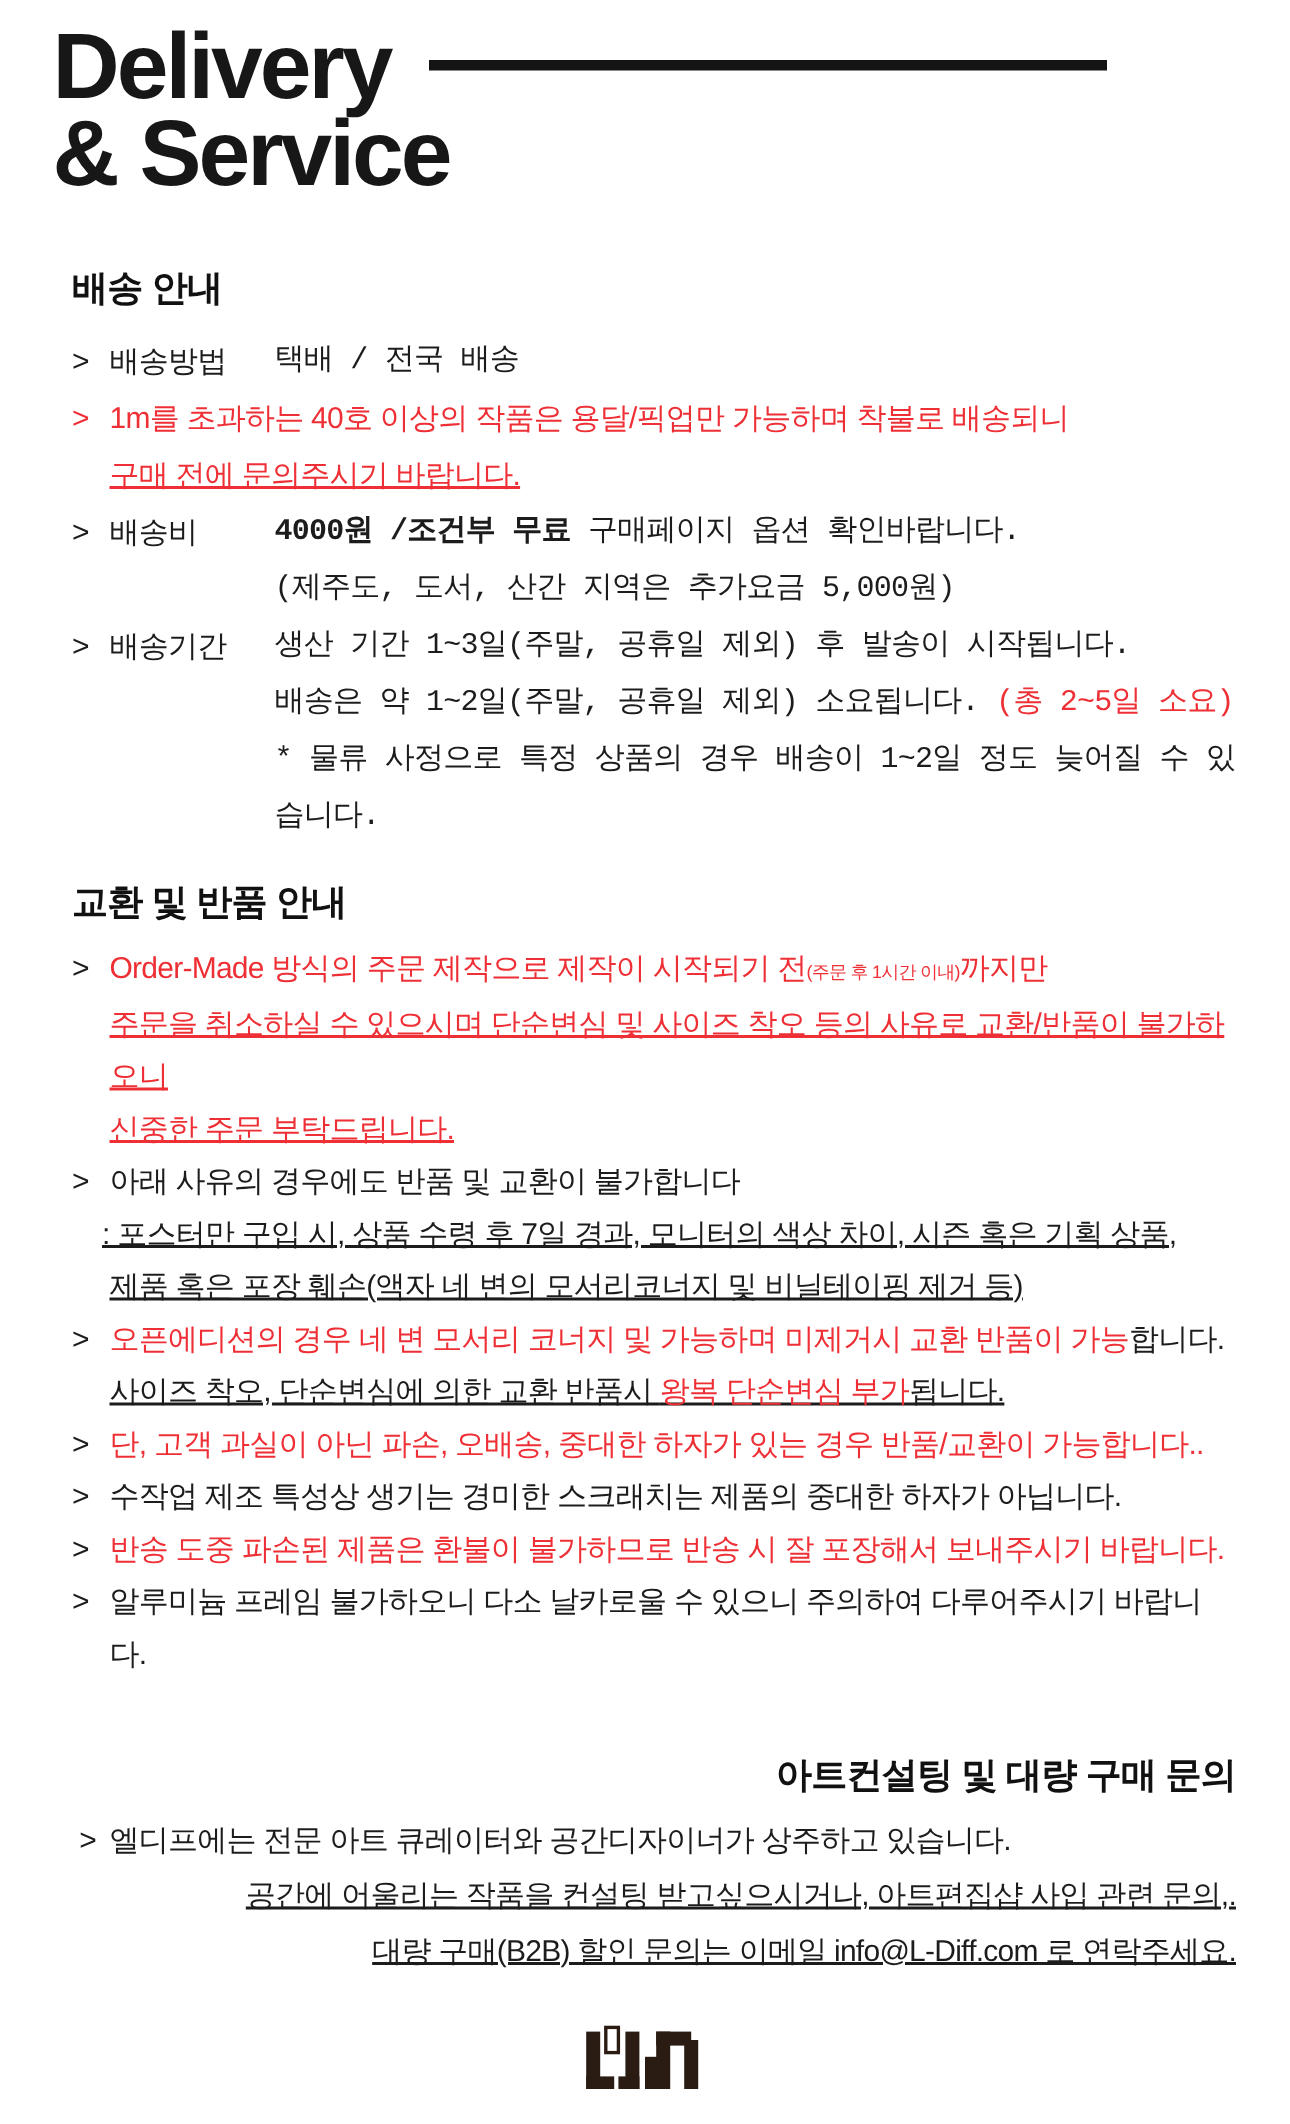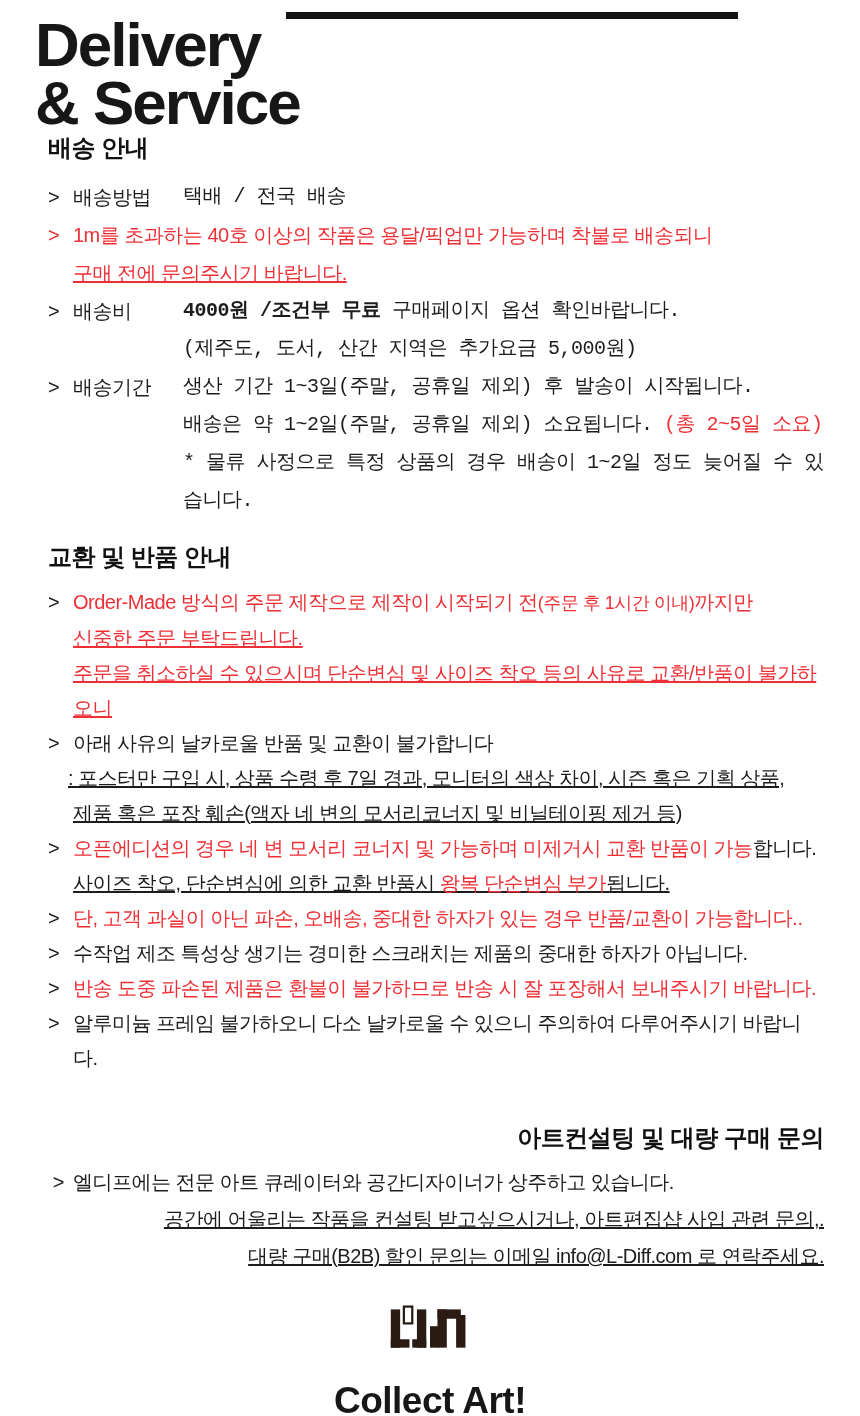--- a/index.html
+++ b/index.html
@@ -8,21 +8,21 @@
     width: 860px;
     height: 1416px;
     background: #ffffff;
     font-family: "Liberation Sans", "DejaVu Sans", sans-serif;
     color: #1c1c1c;
     overflow: hidden;
   }
 
   
   .title-block { margin: 16px 0 0 35px; }
-  .title-row1 { display: flex; }
+  .title-row1 { display: flex; align-items: center; }
   .title-text {
     font-size: 62px;
     font-weight: 700;
     line-height: 58px;
     letter-spacing: -2px;
     color: #171717;
   }
   .title-rule {
     width: 452px;
     height: 7px;
@@ -34,21 +34,21 @@
 
   
   .section { margin-left: 48px; margin-right: 36px; }
   .section-heading {
     font-size: 24px;
     font-weight: 700;
     color: #111111;
     margin: 0;
     letter-spacing: -0.5px;
   }
-  .sec1 { }
+  .sec1 { margin-top: 44px; }
   .sec2 { margin-top: 21px; }
   .sec3 { margin-top: 46px; text-align: right; }
 
   .body-lines { font-size: 20px; letter-spacing: -0.5px; }
   .ship-lines { line-height: 38px; margin-top: 14px; }
   .ex-lines   { line-height: 35px; margin-top: 12px; }
   .con-lines  { line-height: 37px; margin-top: 10px; }
 
   .line { display: flex; }
   .arrow {
@@ -59,21 +59,21 @@
   }
   .arrow.red { color: var(--red); }
   .cont { padding-left: 25px; text-decoration: underline; }
 
   .ship-row { display: flex; }
   .ship-label { width: 135px; flex-shrink: 0; display: flex; }
   .ship-value { flex: 1; font-family: Liberation Mono, monospace; }
 
   .red { color: var(--red); }
   .bold { font-weight: 700; }
-  .small { font-size: 18px; }
+  .small { font-size: 12px; }
 
   
   .footer { text-align: center; }
   .logo-wrap { margin-top: 26px; display: flex; justify-content: center; }
   .slogan {
     margin-top: 20px;
     font-size: 37px;
     font-weight: 700;
     line-height: 47px;
     color: #171717;
@@ -142,26 +142,26 @@
 
 <div class="section sec2">
   <h2 class="section-heading">교환 및 반품 안내</h2>
 
   <div class="body-lines ex-lines">
 
     <div class="line">
       <span class="arrow">&gt;</span>
       <span><span class="red">Order-Made 방식의 주문 제작으로 제작이 시작되기 전</span><span class="red small">(주문 후 1시간 이내)</span><span class="red">까지만</span></span>
     </div>
+    <div class="cont red">주문을 취소하실 수 있으시며 단순변심 및 사이즈 착오 등의 사유로 교환/반품이 불가하오니</div>
     <div class="cont red">신중한 주문 부탁드립니다.</div>
-    <div class="cont red">주문을 취소하실 수 있으시며 단순변심 및 사이즈 착오 등의 사유로 교환/반품이 불가하오니</div>
-
-    <div class="line">
-      <span class="arrow">&gt;</span>
-      <span>아래 사유의 날카로울 반품 및 교환이 불가합니다</span>
+
+    <div class="line">
+      <span class="arrow">&gt;</span>
+      <span>아래 사유의 경우에도 반품 및 교환이 불가합니다</span>
     </div>
     <div class="cont" style="padding-left:20px">: 포스터만 구입 시, 상품 수령 후 7일 경과, 모니터의 색상 차이, 시즌 혹은 기획 상품,</div>
     <div class="cont">제품 혹은 포장 훼손(액자 네 변의 모서리코너지 및 비닐테이핑 제거 등)</div>
 
     <div class="line">
       <span class="arrow">&gt;</span>
       <span><span class="red">오픈에디션의 경우 네 변 모서리 코너지 및 가능하며 미제거시 교환 반품이 가능</span><span>합니다.</span></span>
     </div>
     <div class="cont"><span>사이즈 착오, 단순변심에 의한 교환 반품시 </span><span class="red">왕복 단순변심 부가</span><span>됩니다.</span></div>
 

